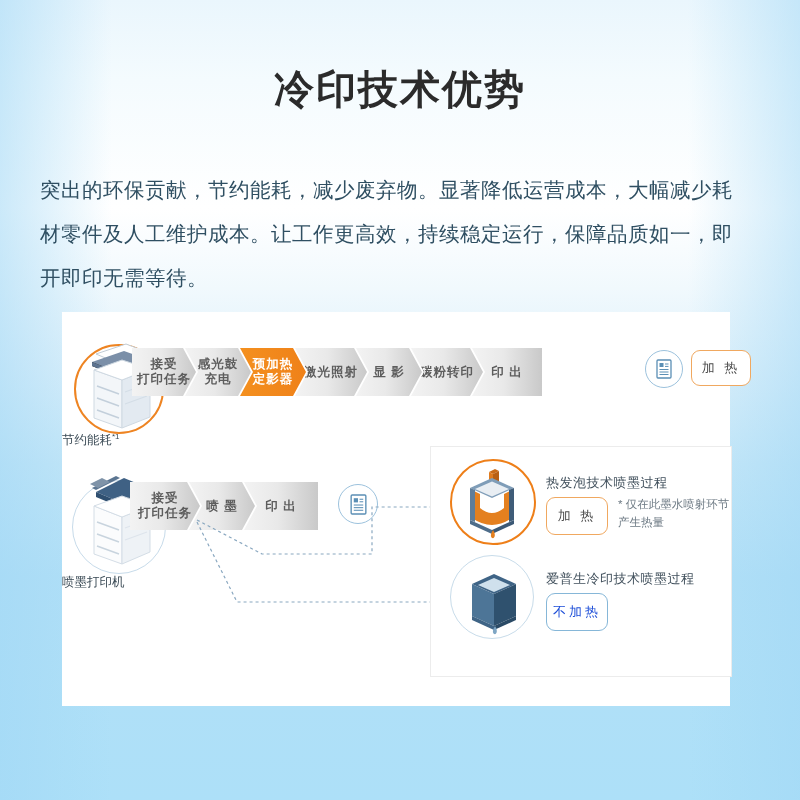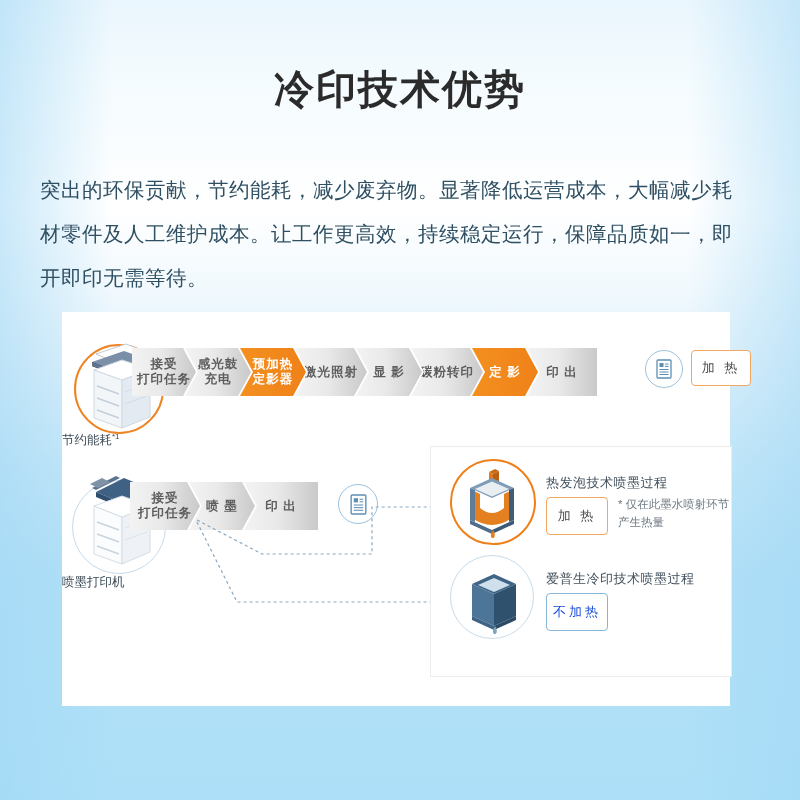--- a/index.html
+++ b/index.html
@@ -78,21 +78,21 @@
   .doccircle{
     position:absolute;border-radius:50%;border:1.5px solid #9cc2dd;
     display:flex;align-items:center;justify-content:center;background:#fff;
   }
   .doccircle.l1{left:583px;top:38px;width:36px;height:36px;}
   .doccircle.l2{left:276px;top:172px;width:38px;height:38px;}
 
   
   .pill{
     position:absolute;display:flex;align-items:center;justify-content:center;
-    border-radius:4px;font-size:13px;letter-spacing:3px;background:#fff;
+    border-radius:9px;font-size:13px;letter-spacing:3px;background:#fff;
   }
   .pill.orange{border:1.4px solid #f0a860;color:#4b4b4b;}
   .pill.blue{border:1.4px solid #86b7d8;color:#1d4ed8;}
   .pill.p1{left:629px;top:38px;width:58px;height:34px;}
   .pill.p2{left:484px;top:185px;width:60px;height:36px;}
   .pill.p3{left:484px;top:281px;width:60px;height:36px;}
 
   
   .panel{
     position:absolute;left:368px;top:134px;width:300px;height:229px;
@@ -170,23 +170,20 @@
         </div>
       </div>
       <div class="chev notch" style="width:72px;">
         <div>激光照射</div>
       </div>
       <div class="chev notch" style="width:66px;">
         <div>显 影</div>
       </div>
       <div class="chev notch" style="width:72px;">
         <div>碳粉转印</div>
-      </div>
-      <div class="chev notch hot" style="width:66px;">
-        <div>定 影</div>
       </div>
       <div class="chev last" style="width:70px;">
         <div>印 出</div>
       </div>
     </div>
 
     <div class="doccircle l1">
       <svg width="16" height="20" viewBox="0 0 16 20">
         <rect x="1" y="1" width="14" height="18" rx="1" fill="#fff" stroke="#5b8fb5" stroke-width="1.3"></rect>
         <rect x="3.5" y="4" width="4" height="4" fill="#5b8fb5"></rect>

